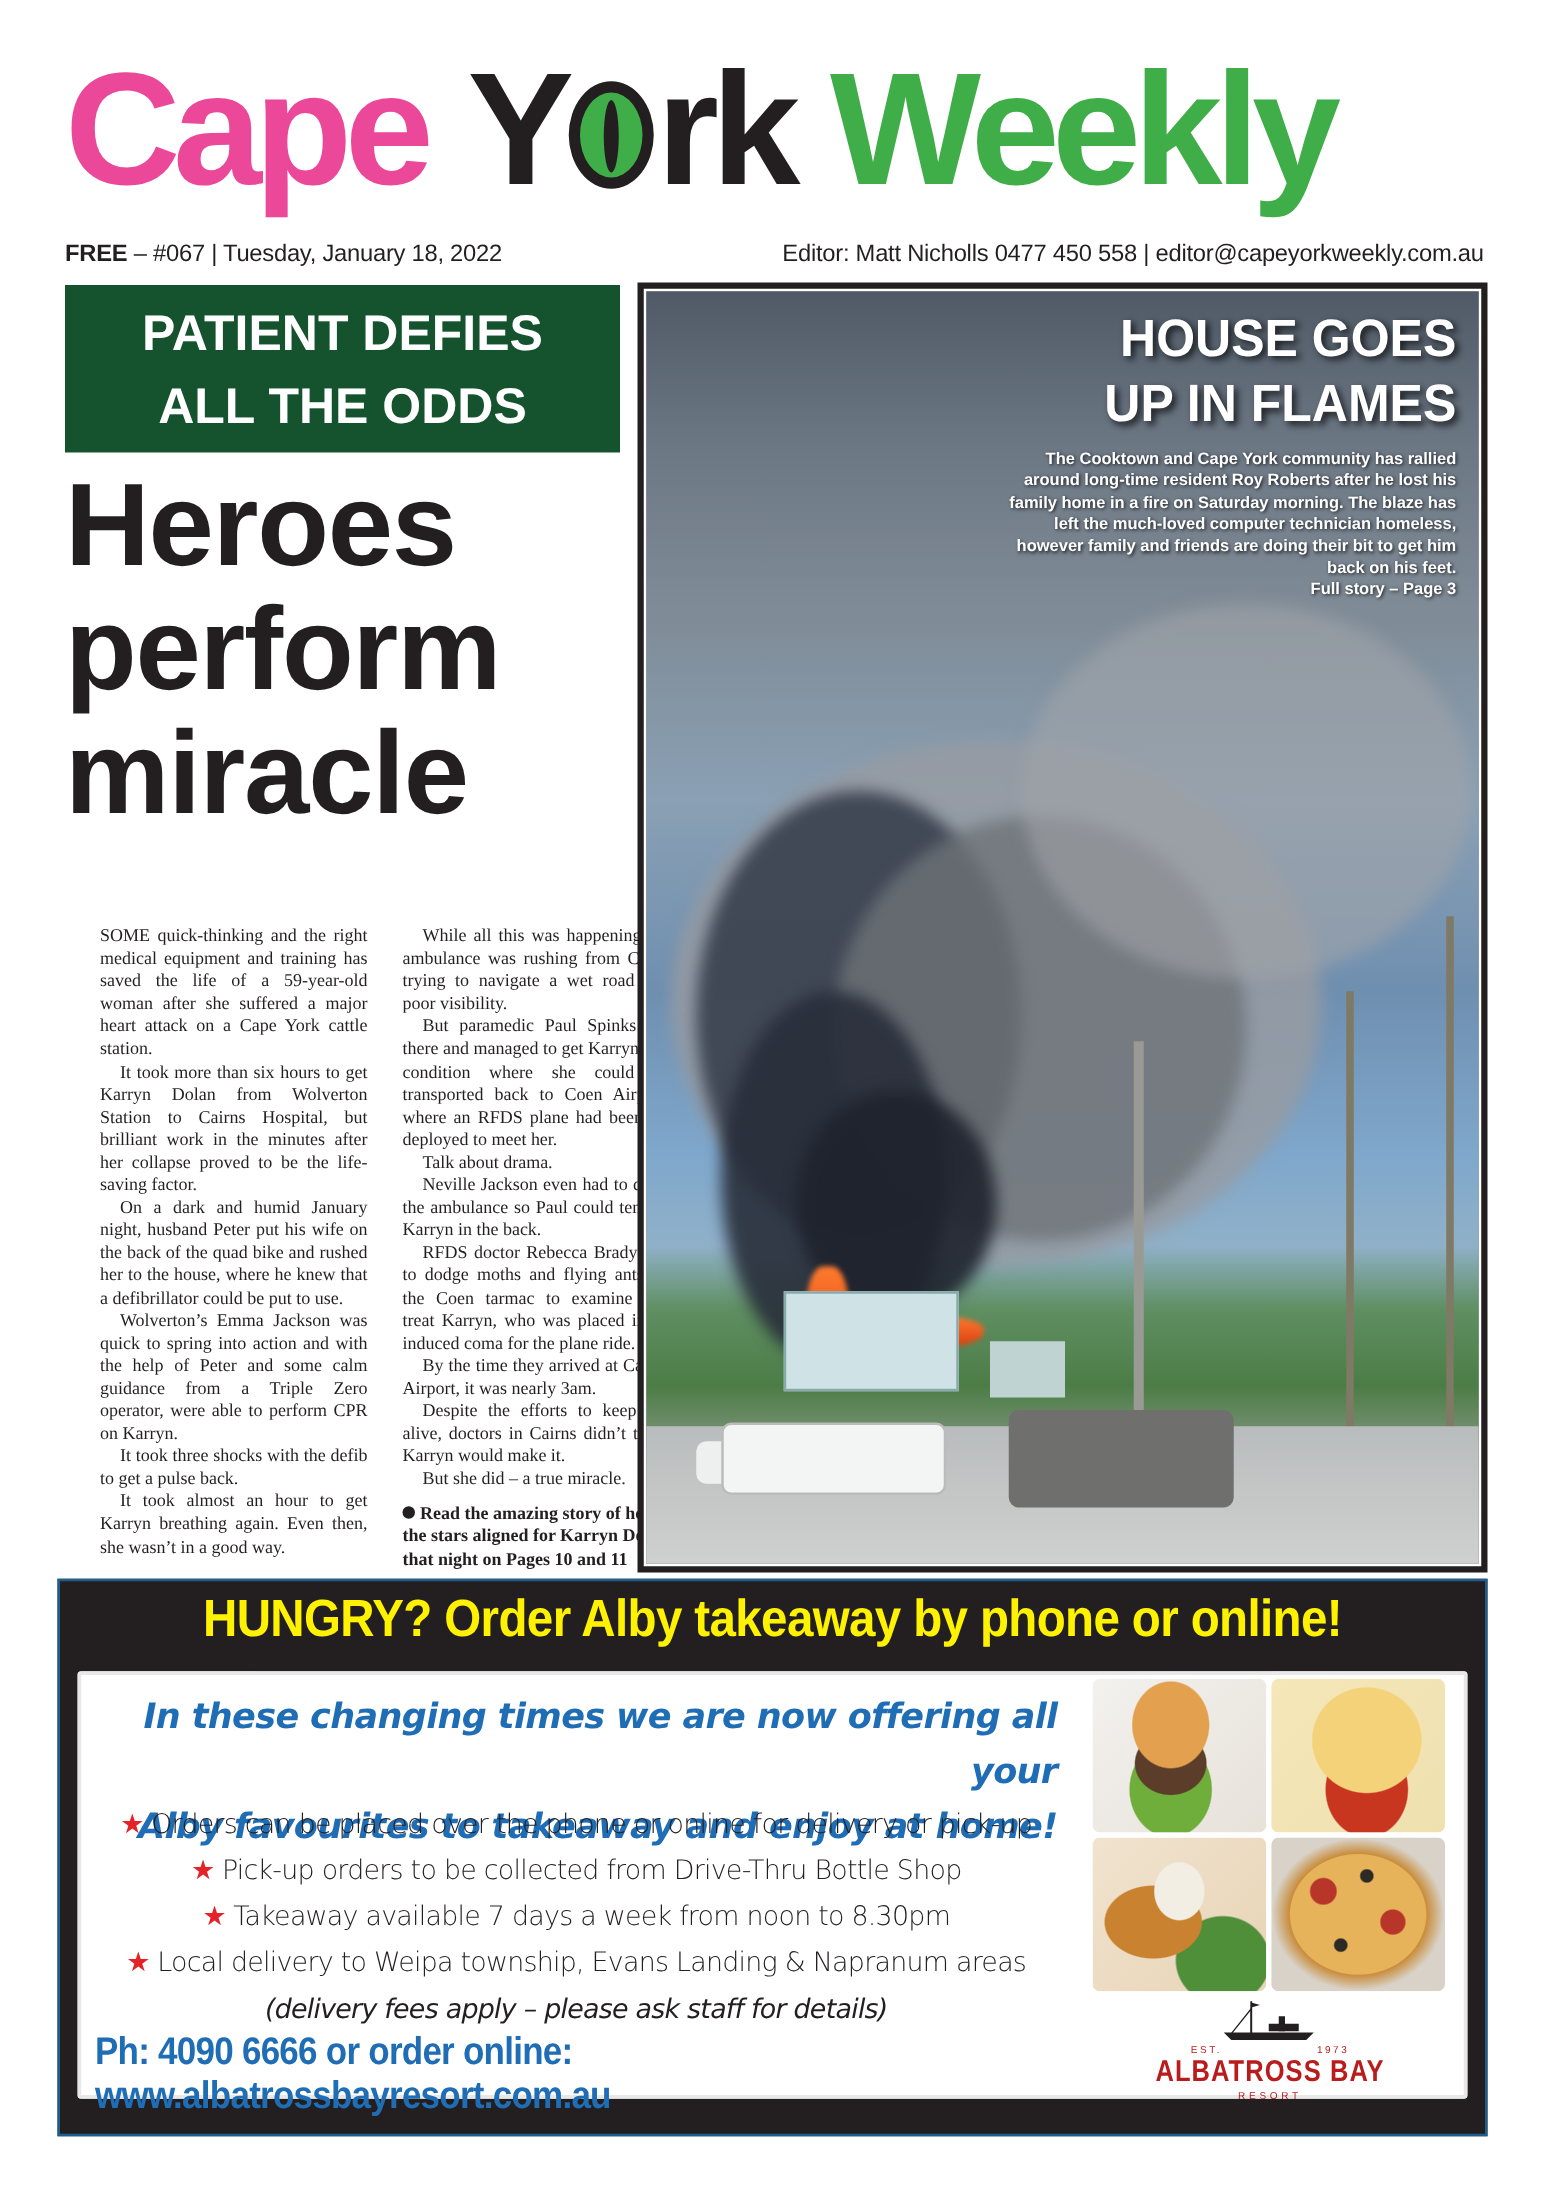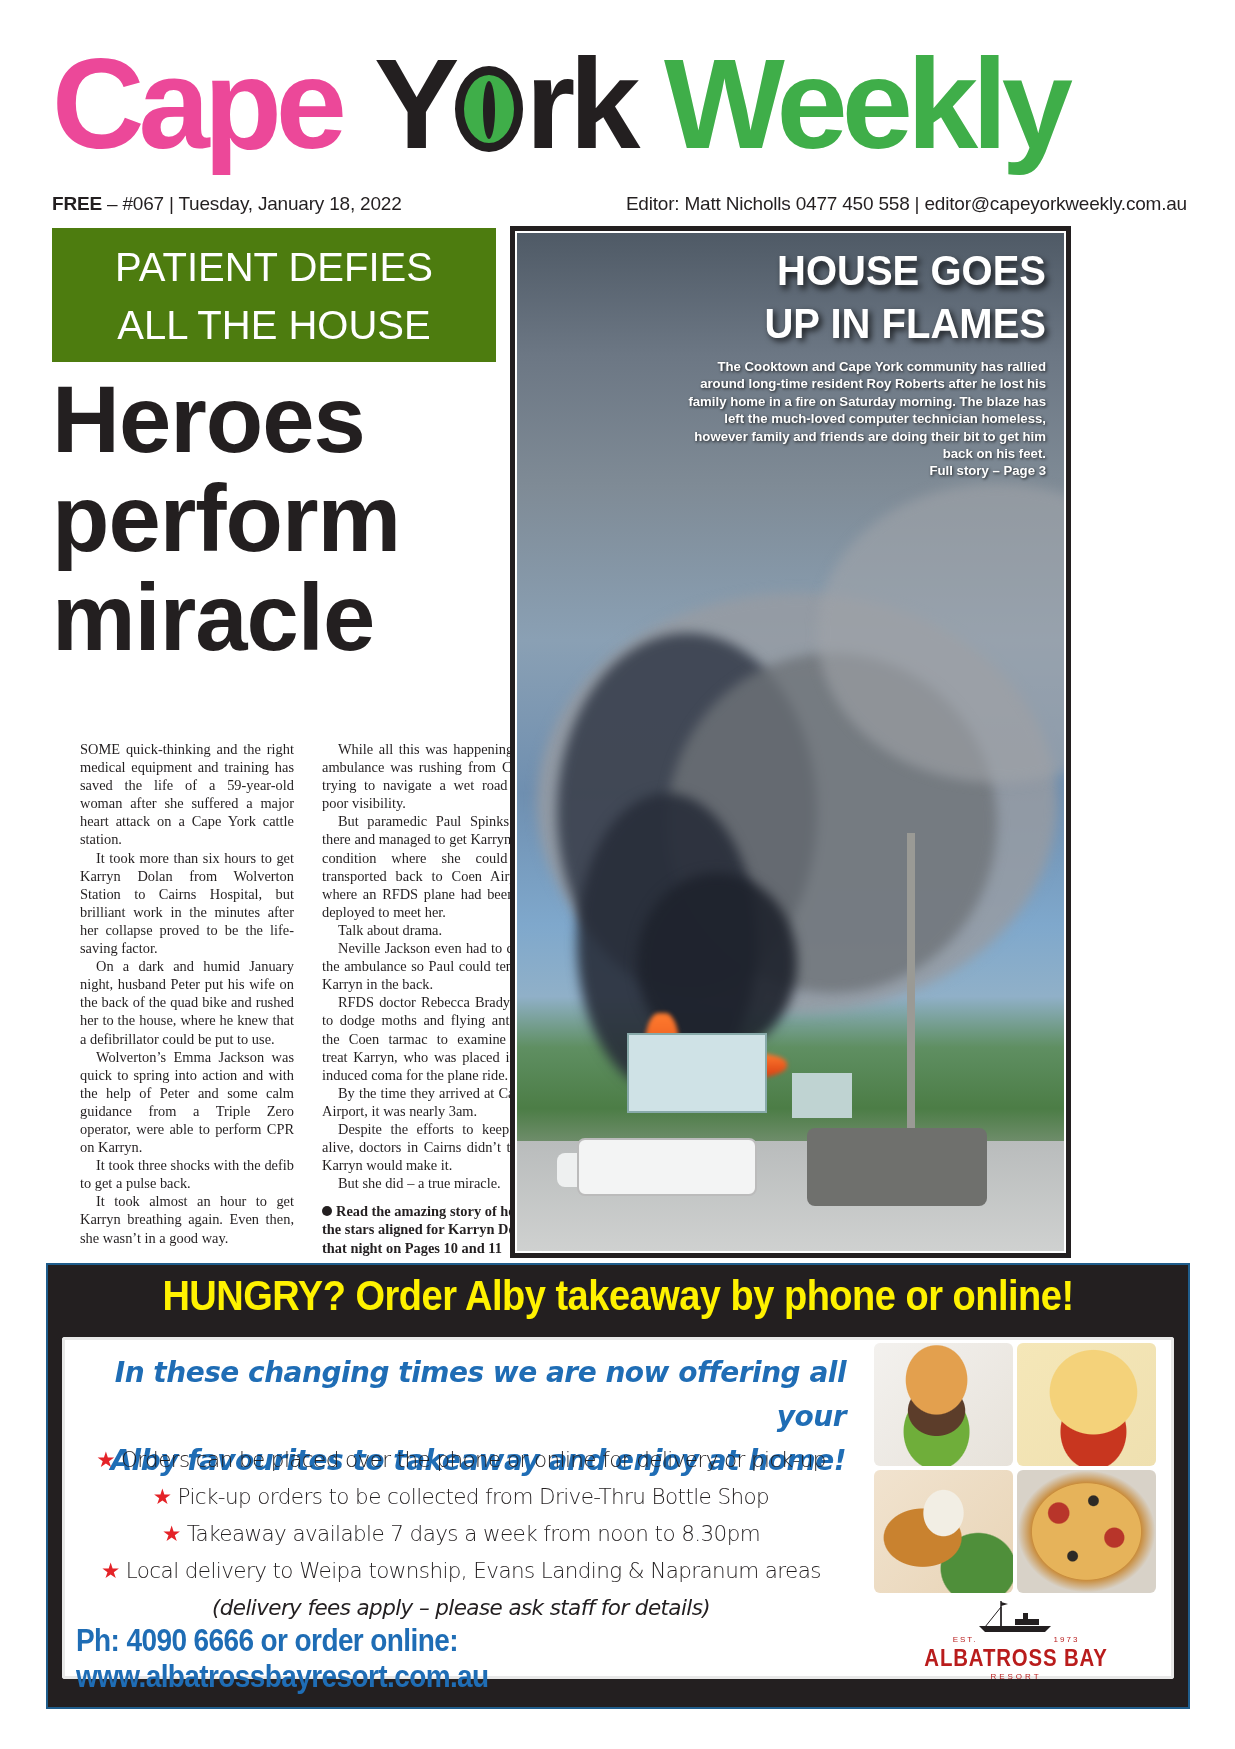--- a/index.html
+++ b/index.html
@@ -13,36 +13,36 @@
   .mast-york { left: 322px; font-size: 128px; color: #231f20; }
   .mast-weekly { left: 612px; font-size: 128px; color: #3fae49; }
   .eye-o { display: inline-block; width: 68px; height: 86px; border-radius: 50%; background: #3fae49; border: 9px solid #231f20; vertical-align: baseline; position: relative; top: 4px; margin: 0 2px; }
   .eye-o::after { content: ""; position: absolute; left: 50%; top: 6px; width: 12px; height: 58px; margin-left: -6px; border-radius: 50%; background: #231f20; }
 
   .dateline { position: absolute; left: 52px; top: 193px; font-size: 19px; color: #231f20; letter-spacing: -0.2px; }
   .dateline b { font-weight: 700; }
   .editorline { position: absolute; right: 48px; top: 193px; font-size: 19px; color: #231f20; letter-spacing: -0.2px; }
 
   
-  .kicker { position: absolute; left: 52px; top: 228px; width: 444px; height: 134px; background: #4d7c0f; color: #ffffff; text-align: center; font-weight: 400; font-size: 40px; line-height: 58px; padding-top: 10px; }
+  .kicker { position: absolute; left: 52px; top: 228px; width: 444px; height: 134px; background: #14532d; color: #ffffff; text-align: center; font-weight: 700; font-size: 40px; line-height: 58px; padding-top: 10px; }
 
   
   .headline { position: absolute; left: 52px; top: 370px; width: 450px; font-family: "Liberation Sans", sans-serif; font-weight: 700; font-size: 94px; line-height: 99px; color: #231f20; letter-spacing: -1px; }
 
   
   .col { position: absolute; top: 740px; width: 214px; font-family: Liberation Serif, serif; font-size: 14.4px; line-height: 18.1px; color: #231f20; text-align: justify; margin-left: 28px; }
   .col1 { left: 52px; }
   .col2 { left: 294px; }
   .col p { text-indent: 16px; }
   .col p.first { text-indent: 0; }
   .col p.note { text-indent: 0; font-weight: 700; margin-top: 10px; text-align: left; }
   .bullet { display: inline-block; width: 10px; height: 10px; border-radius: 50%; background: #231f20; margin-right: 4px; }
 
   
-  .photo-frame { position: absolute; left: 510px; top: 226px; width: 561px; height: 1032px; background: #231f20; padding: 5px; }
+  .photo-frame { position: absolute; left: 510px; top: 226px; width: 680px; height: 1032px; background: #231f20; padding: 5px; }
   .photo-inner { position: relative; width: 100%; height: 100%; border: 2px solid #ffffff; overflow: hidden;
     background:
       radial-gradient(ellipse 140px 200px at 22% 88%, rgba(255,110,40,0.0) 0%, transparent 100%),
       linear-gradient(180deg, #4f5a66 0%, #6c7784 12%, #7f8b96 25%, #8aa0b4 40%, #6f8fb0 55%, #7fa8cc 68%, #90b0c8 75%, #5f8f62 80%, #4c7d46 86%, #8c9a8a 92%, #a7a9a5 100%); }
   .smoke { position: absolute; border-radius: 50%; filter: blur(6px); }
   .house { position: absolute; left: 110px; top: 800px; width: 140px; height: 80px; background: #cfe2e6; border: 2px solid #8aa; }
   .garage { position: absolute; left: 275px; top: 840px; width: 60px; height: 45px; background: #bfd3d2; }
   .flame { position: absolute; border-radius: 40% 40% 50% 50%; background: linear-gradient(180deg, #ff7b2e, #d63a10); filter: blur(2px); }
   .road { position: absolute; left: 0; right: 0; bottom: 0; height: 110px; background: linear-gradient(180deg, #b9bcbc, #cfd1d0); }
   .car { position: absolute; border-radius: 8px; }
@@ -83,21 +83,21 @@
   <span class="mast-word mast-cape">Cape</span>
   <span class="mast-word mast-york"><span>Y</span><span class="eye-o"></span><span>rk</span></span>
   <span class="mast-word mast-weekly">Weekly</span>
 </header>
 
 <div class="dateline"><b>FREE</b><span> – #067 | Tuesday, January 18, 2022</span></div>
 <div class="editorline">Editor: Matt Nicholls 0477 450 558 | editor@capeyorkweekly.com.au</div>
 
 <div class="kicker">
   <div>PATIENT DEFIES</div>
-  <div>ALL THE HOUSE</div>
+  <div>ALL THE ODDS</div>
 </div>
 
 <h1 class="headline">
   <div>Heroes</div>
   <div>perform</div>
   <div>miracle</div>
 </h1>
 
 <div class="col col1">
   <p class="first">SOME quick-thinking and the right medical equipment and training has saved the life of a 59-year-old woman after she suffered a major heart attack on a Cape York cattle station.</p>

